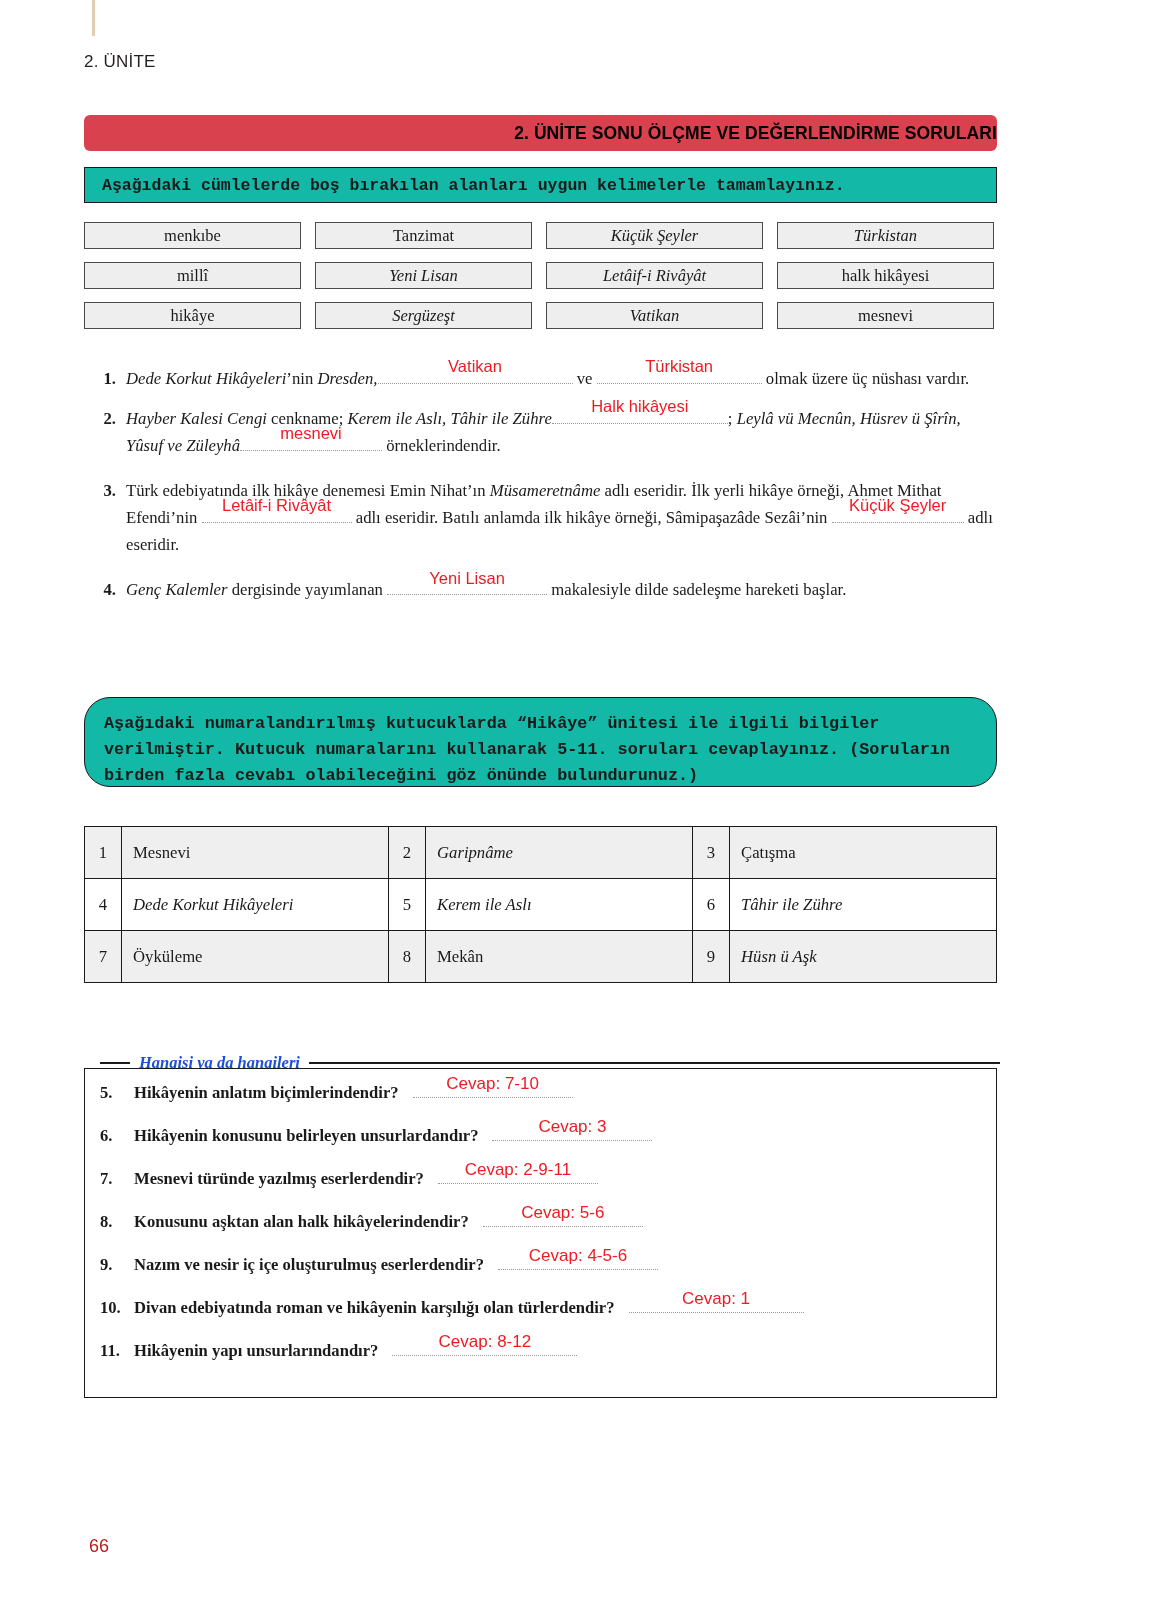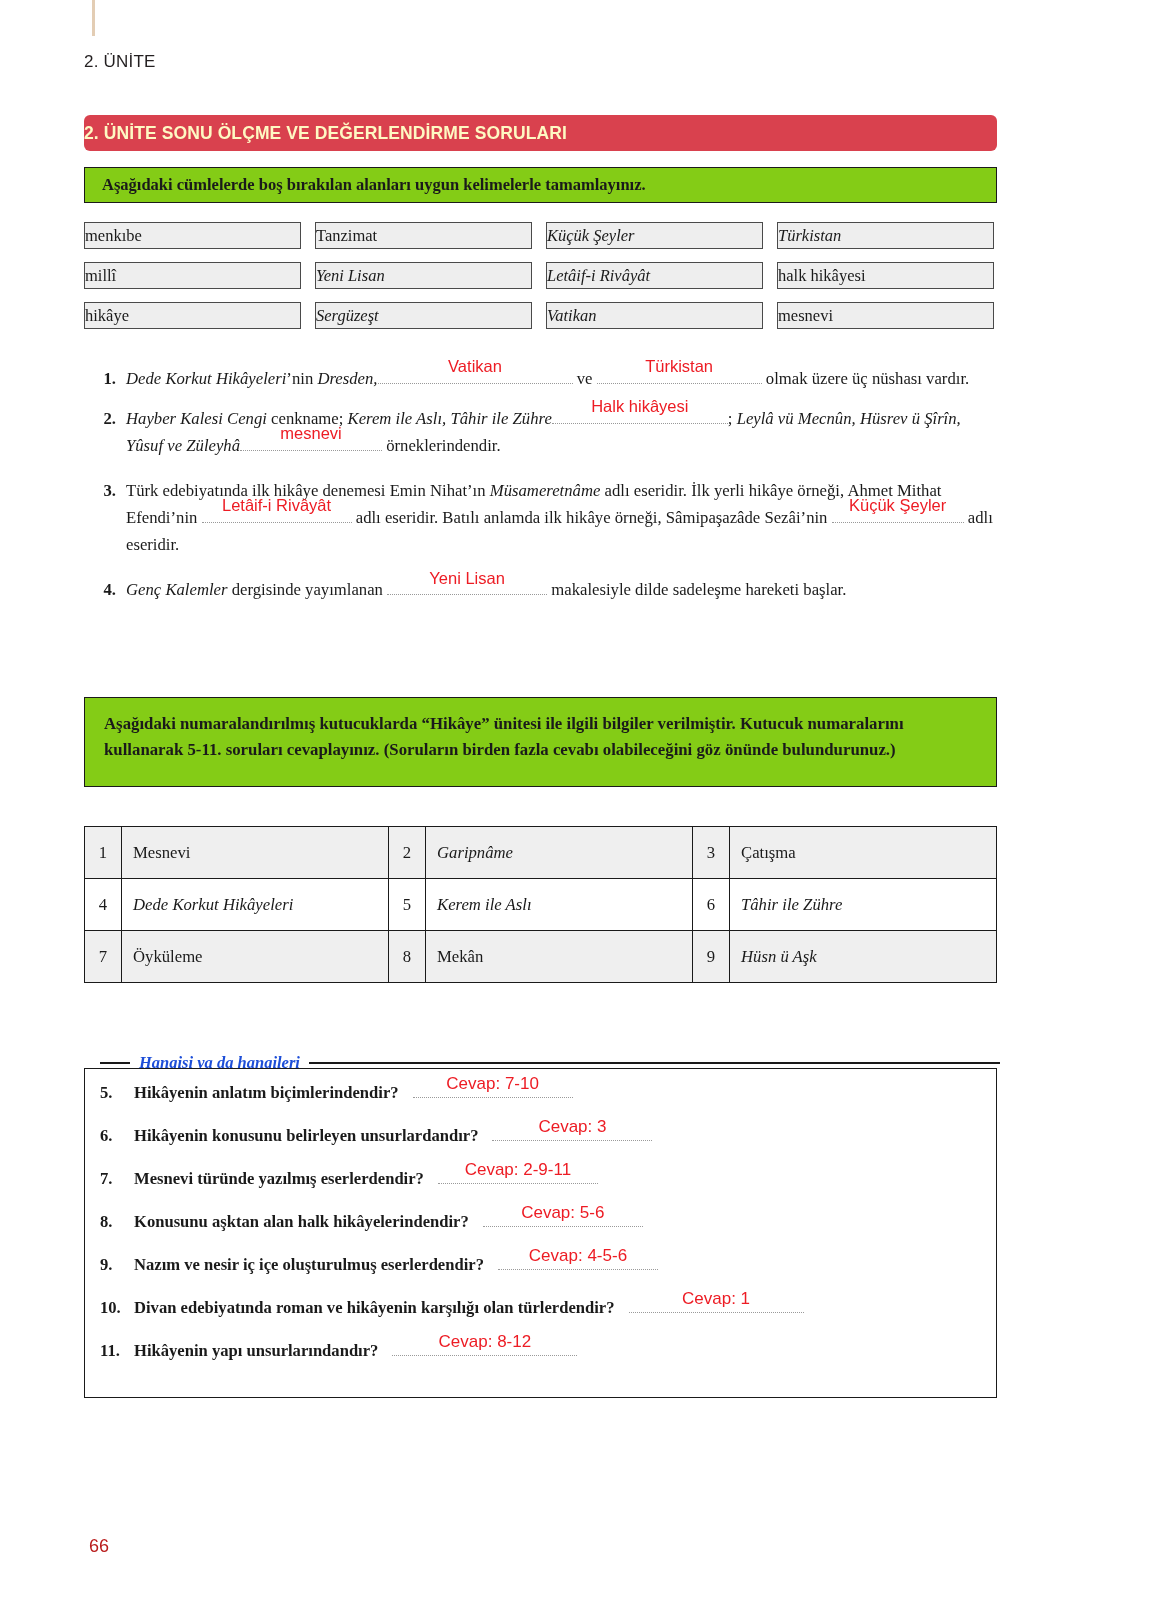--- a/index.html
+++ b/index.html
@@ -42,35 +42,36 @@
   }
 
   .title-bar {
     position: absolute;
     left: 84px;
     top: 115px;
     width: 913px;
     height: 36px;
     background: #d9414e;
     border-radius: 6px;
-    color: #fef9c3;
+    color: #000000;
     font-family: "Liberation Sans", sans-serif;
     font-weight: bold;
     font-size: 17.5px;
     display: flex;
     align-items: center;
-    justify-content: flex-start;
+    justify-content: flex-end;
     letter-spacing: .1px;
   }
 
   .instr-box {
     position: absolute;
     border: 1.4px solid #1a1a1a;
     box-sizing: border-box;
-    background: #84cc16;
+    background: #14b8a6;
+    font-family: Liberation Mono, monospace;
   }
   .instr-1 {
     left: 84px;
     top: 167px;
     width: 913px;
     height: 36px;
     display: flex;
     align-items: center;
     padding-left: 17px;
   }
@@ -78,20 +79,21 @@
     font-weight: bold;
     font-size: 16.5px;
   }
 
   .instr-2 {
     left: 84px;
     top: 697px;
     width: 913px;
     height: 90px;
     padding: 13px 38px 0 19px;
+    border-radius: 26px;
   }
   .instr-2 .t {
     font-weight: bold;
     font-size: 16.8px;
     line-height: 1.55;
   }
 
   
   .wordbank {
     position: absolute;
@@ -103,20 +105,21 @@
     gap: 13px 14px;
   }
   .chip {
     width: 217px;
     height: 27px;
     box-sizing: border-box;
     border: 1px solid #4a4a4a;
     background: #eeeeee;
     display: flex;
     align-items: center;
+    justify-content: center;
     font-size: 16.5px;
   }
   .chip.ital { font-style: italic; }
 
   
   .fill-list {
     position: absolute;
     left: 100px;
     top: 365px;
     width: 900px;

